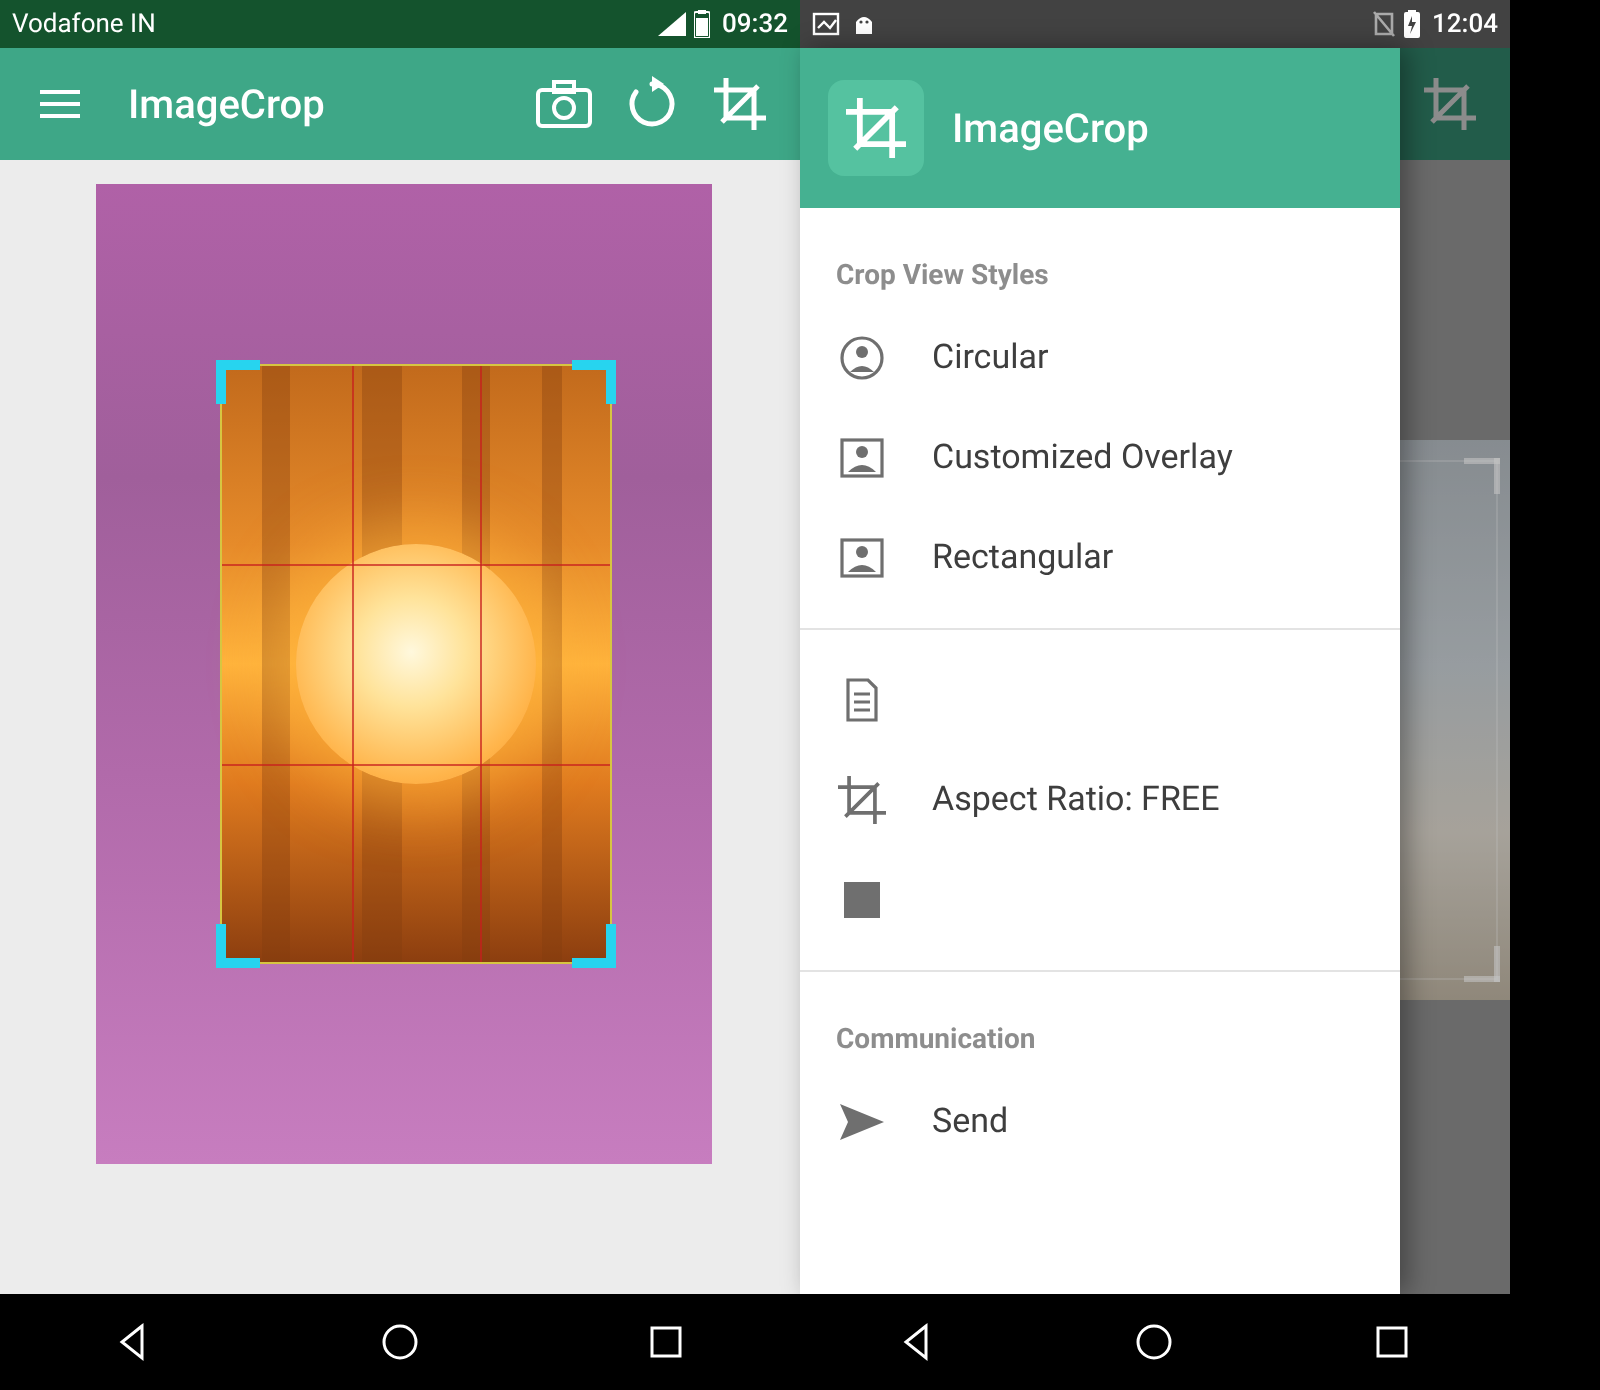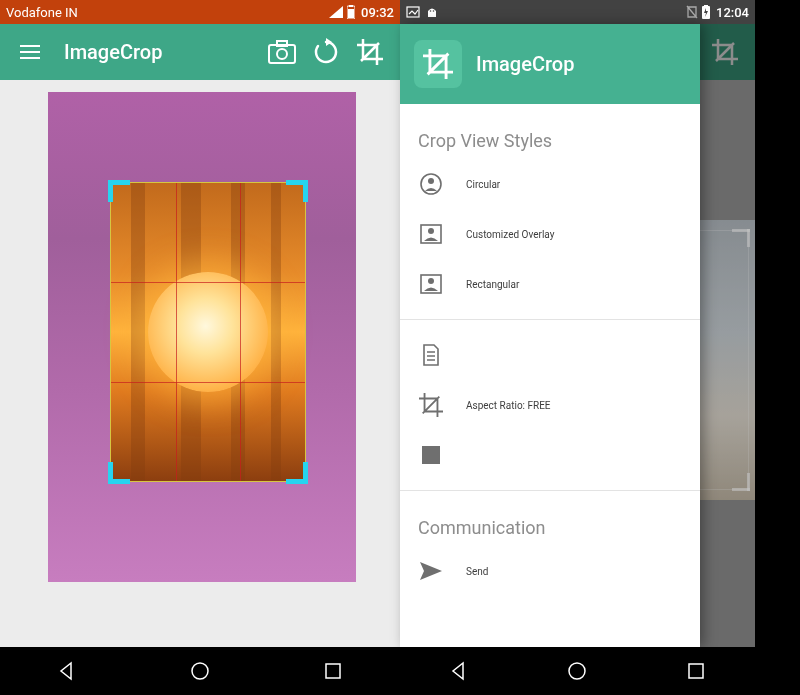--- a/index.html
+++ b/index.html
@@ -4,21 +4,21 @@
 <style>
   * { box-sizing: border-box; margin: 0; padding: 0; }
   html, body { width: 800px; height: 695px; overflow: hidden; font-family: Roboto, "Helvetica Neue", Arial, sans-serif; }
   body { display: flex; background: #000; }
 
   .phone { position: relative; height: 695px; display: flex; flex-direction: column; }
   .phone-left { width: 400px; }
   .phone-right { width: 355px; }
 
   
-  .status-bar { height: 24px; background: #c2410c; color: #fff; display: flex; align-items: center; padding: 0 6px; font-size: 13px; }
+  .status-bar { height: 24px; background: #14532d; color: #fff; display: flex; align-items: center; padding: 0 6px; font-size: 13px; }
   .status-bar .carrier { flex: 1; }
   .status-bar .icons { display: flex; align-items: center; gap: 4px; }
   .status-bar .icons span { display: inline-flex; }
   .status-bar .clock { margin-left: 6px; font-weight: 500; }
 
   .status-bar-right { background: #424242; }
 
   
   .app-bar { height: 56px; background: #3ea787; color: #fff; display: flex; align-items: center; padding: 0 8px; }
   .app-bar .title { font-size: 20px; font-weight: 500; margin-left: 12px; flex: 1; }
@@ -80,22 +80,22 @@
   .content-right .beach .frame .cn.b { bottom: -2px; right: -2px; }
   .content-right .beach .frame .cn.b::before { bottom: 0; }
   .content-right .beach .frame .cn.b::after { right: 0; bottom: 0; }
 
   
   .drawer { position: absolute; left: 0; top: 0; bottom: 48px; width: 300px; background: #fff; box-shadow: 4px 0 12px rgba(0,0,0,0.35); display: flex; flex-direction: column; }
   .drawer-header { height: 80px; background: #45b191; display: flex; align-items: center; padding: 0 14px; gap: 14px; }
   .drawer-header .logo { width: 48px; height: 48px; border-radius: 8px; background: #55c2a0; display: flex; align-items: center; justify-content: center; }
   .drawer-header .title { color: #fff; font-size: 20px; font-weight: 500; }
   .drawer-body { flex: 1; overflow: hidden; padding-top: 10px; }
-  .section-label { color: #8d8d8d; font-size: 18px; font-weight: 400; padding: 16px 18px 8px; }
-  .drawer-item { display: flex; align-items: center; gap: 22px; padding: 12px 18px; color: #3e3e3e; font-size: 10px; cursor: pointer; }
+  .section-label { color: #8d8d8d; font-size: 14px; font-weight: 700; padding: 16px 18px 8px; }
+  .drawer-item { display: flex; align-items: center; gap: 22px; padding: 12px 18px; color: #3e3e3e; font-size: 17px; cursor: pointer; }
   .drawer-item .icon { width: 26px; height: 26px; display: flex; align-items: center; justify-content: center; color: #6f6f6f; flex-shrink: 0; }
   .divider { height: 1px; background: #e3e3e3; margin: 10px 0; }
 
   
   svg { display: block; }
 </style>
 </head>
 <body>
 
 <div class="phone phone-left">

